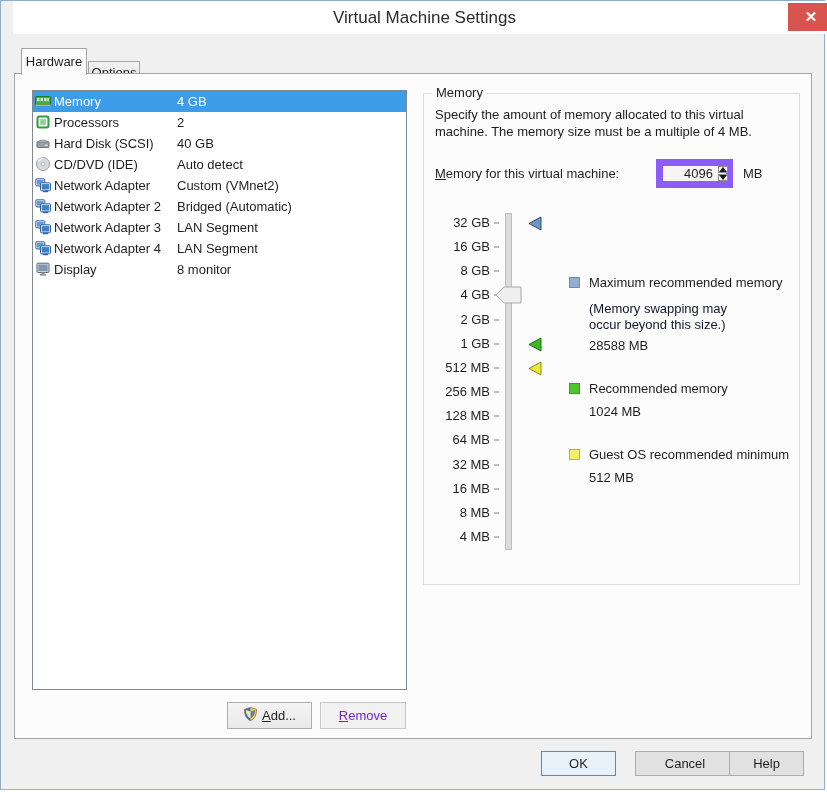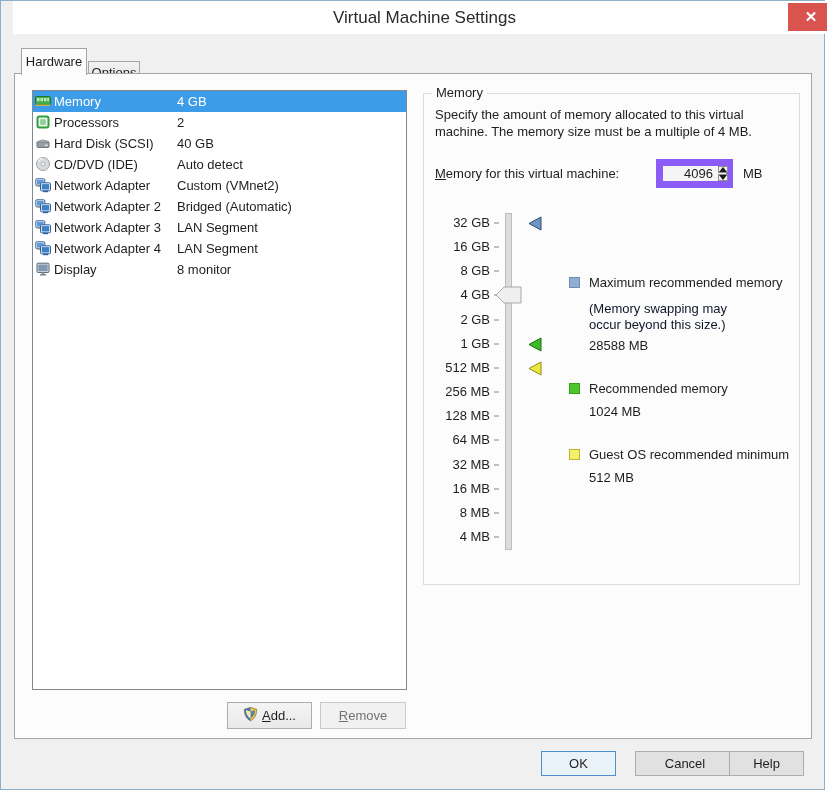--- a/index.html
+++ b/index.html
@@ -31,21 +31,21 @@
   .dl-row { position: relative; height: 21px; cursor: default; }
   .dl-row.sel { background: #3d9ce8; color: #ffffff; }
   .dl-icon { position: absolute; left: 2px; top: 2px; width: 16px; height: 16px; }
   .dl-name { position: absolute; left: 21px; top: 3px; }
   .dl-sum { position: absolute; left: 144px; top: 3px; }
 
   
   .btn { position: absolute; border: 1px solid #adadad; background: linear-gradient(#f4f4f4, #e9e9e9); font-family: inherit;
          font-size: 13px; color: #1e1e1e; cursor: pointer; display: flex; align-items: center; justify-content: center; }
   .add-btn { left: 212px; top: 628px; width: 85px; height: 27px; gap: 4px; }
-  .remove-btn { left: 305px; top: 628px; width: 86px; height: 27px; background: #f1f1f1; border-color: #c9c9c9; color: #737373; cursor: default; }
+  .remove-btn { left: 305px; top: 628px; width: 86px; height: 27px; background: #f1f1f1; border-color: #c9c9c9; color: #6d28d9; cursor: default; }
   .akey { display: block; }
   .akey::first-letter { text-decoration: underline; }
 
   
   .groupbox { position: absolute; left: 408px; top: 19px; width: 377px; height: 492px; border: 1px solid #dcdcdc; }
   .groupbox-label { position: absolute; left: 8px; top: -9px; background: #fcfcfc; padding: 0 4px; }
   .mem-desc { position: absolute; left: 11px; top: 12px; width: 356px; line-height: 17px; }
   .mem-field-label { position: absolute; left: 11px; top: 72px; }
   .spinner { position: absolute; left: 232px; top: 65px; width: 77px; height: 29px; border: 7px solid #8b5cf6; background: #f5f5f5; display: flex; }
   .spinner input { width: 54px; height: 100%; border: none; background: transparent; text-align: right; padding-right: 4px;

